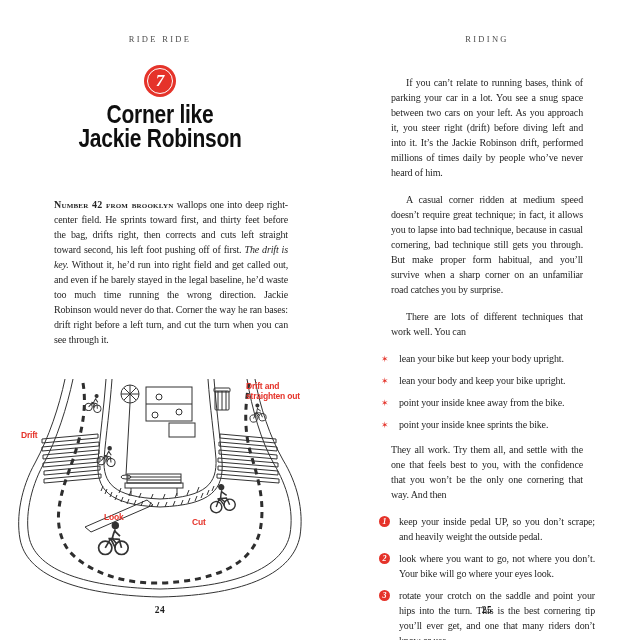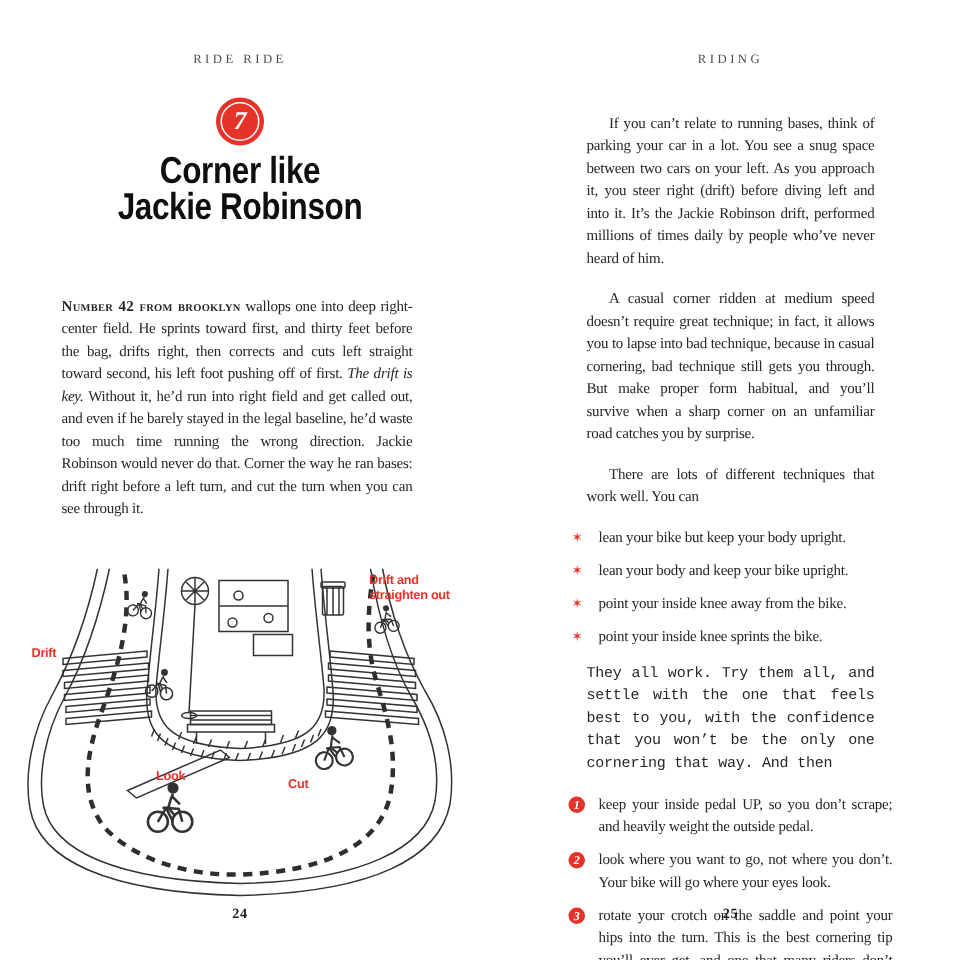--- a/index.html
+++ b/index.html
@@ -36,21 +36,21 @@
     position:absolute;top:102px;left:13px;width:294px;text-align:center;
     font-family:"Liberation Sans",sans-serif;font-weight:bold;
     font-size:25px;line-height:24px;color:#0f0f0f;
     transform:scaleX(.84);transform-origin:50% 0;letter-spacing:-.3px;
   }
 
   .body-text{
     font-size:10px;line-height:15px;letter-spacing:-.15px;
     text-align:justify;color:#262626;
   }
-  .intro{position:absolute;top:197px;left:41px;width:234px;}
+  .intro{position:absolute;top:197px;left:54px;width:234px;}
   .lead{font-variant:small-caps;font-weight:bold;letter-spacing:.2px;}
   .it{font-style:italic;}
 
   .illustration{position:absolute;top:379px;left:9px;width:302px;height:228px;}
   .ill-stroke{stroke:#333;fill:none;stroke-width:1;}
   .ill-label{
     font-family:"Liberation Sans",sans-serif;font-weight:bold;font-size:8.5px;
     fill:var(--accent);letter-spacing:-.2px;
   }
 
@@ -64,21 +64,21 @@
   .rp-content{position:absolute;top:63px;left:59px;width:216px;}
   .rp-content p{margin:12px;text-indent:15px;}
   .rp-content p.no-indent{text-indent:0;}
 
   .bullet-list{margin:8px 0 0 0;}
   .bullet-item{position:relative;padding-left:20px;margin-bottom:7px;text-align:left;}
   .bullet-marker{
     position:absolute;left:2px;top:0.5px;color:var(--accent);
     font-size:9px;font-family:"DejaVu Sans",sans-serif;line-height:15px;
   }
-  .after-bullets{margin-top:10px !important;font-family:Liberation Mono, monospace;}
+  .after-bullets{margin-top:10px !important;}
 
   .num-list{margin-top:4px;}
   .num-item{position:relative;padding-left:20px;margin-bottom:7px;text-align:justify;}
   .num-circle{
     position:absolute;left:0;top:2px;width:11px;height:11px;border-radius:50%;
     background:var(--accent);color:#fff;display:flex;align-items:center;justify-content:center;
     font-size:8px;font-style:italic;font-weight:bold;font-family:"Liberation Serif",serif;
   }
 </style>
 </head>

